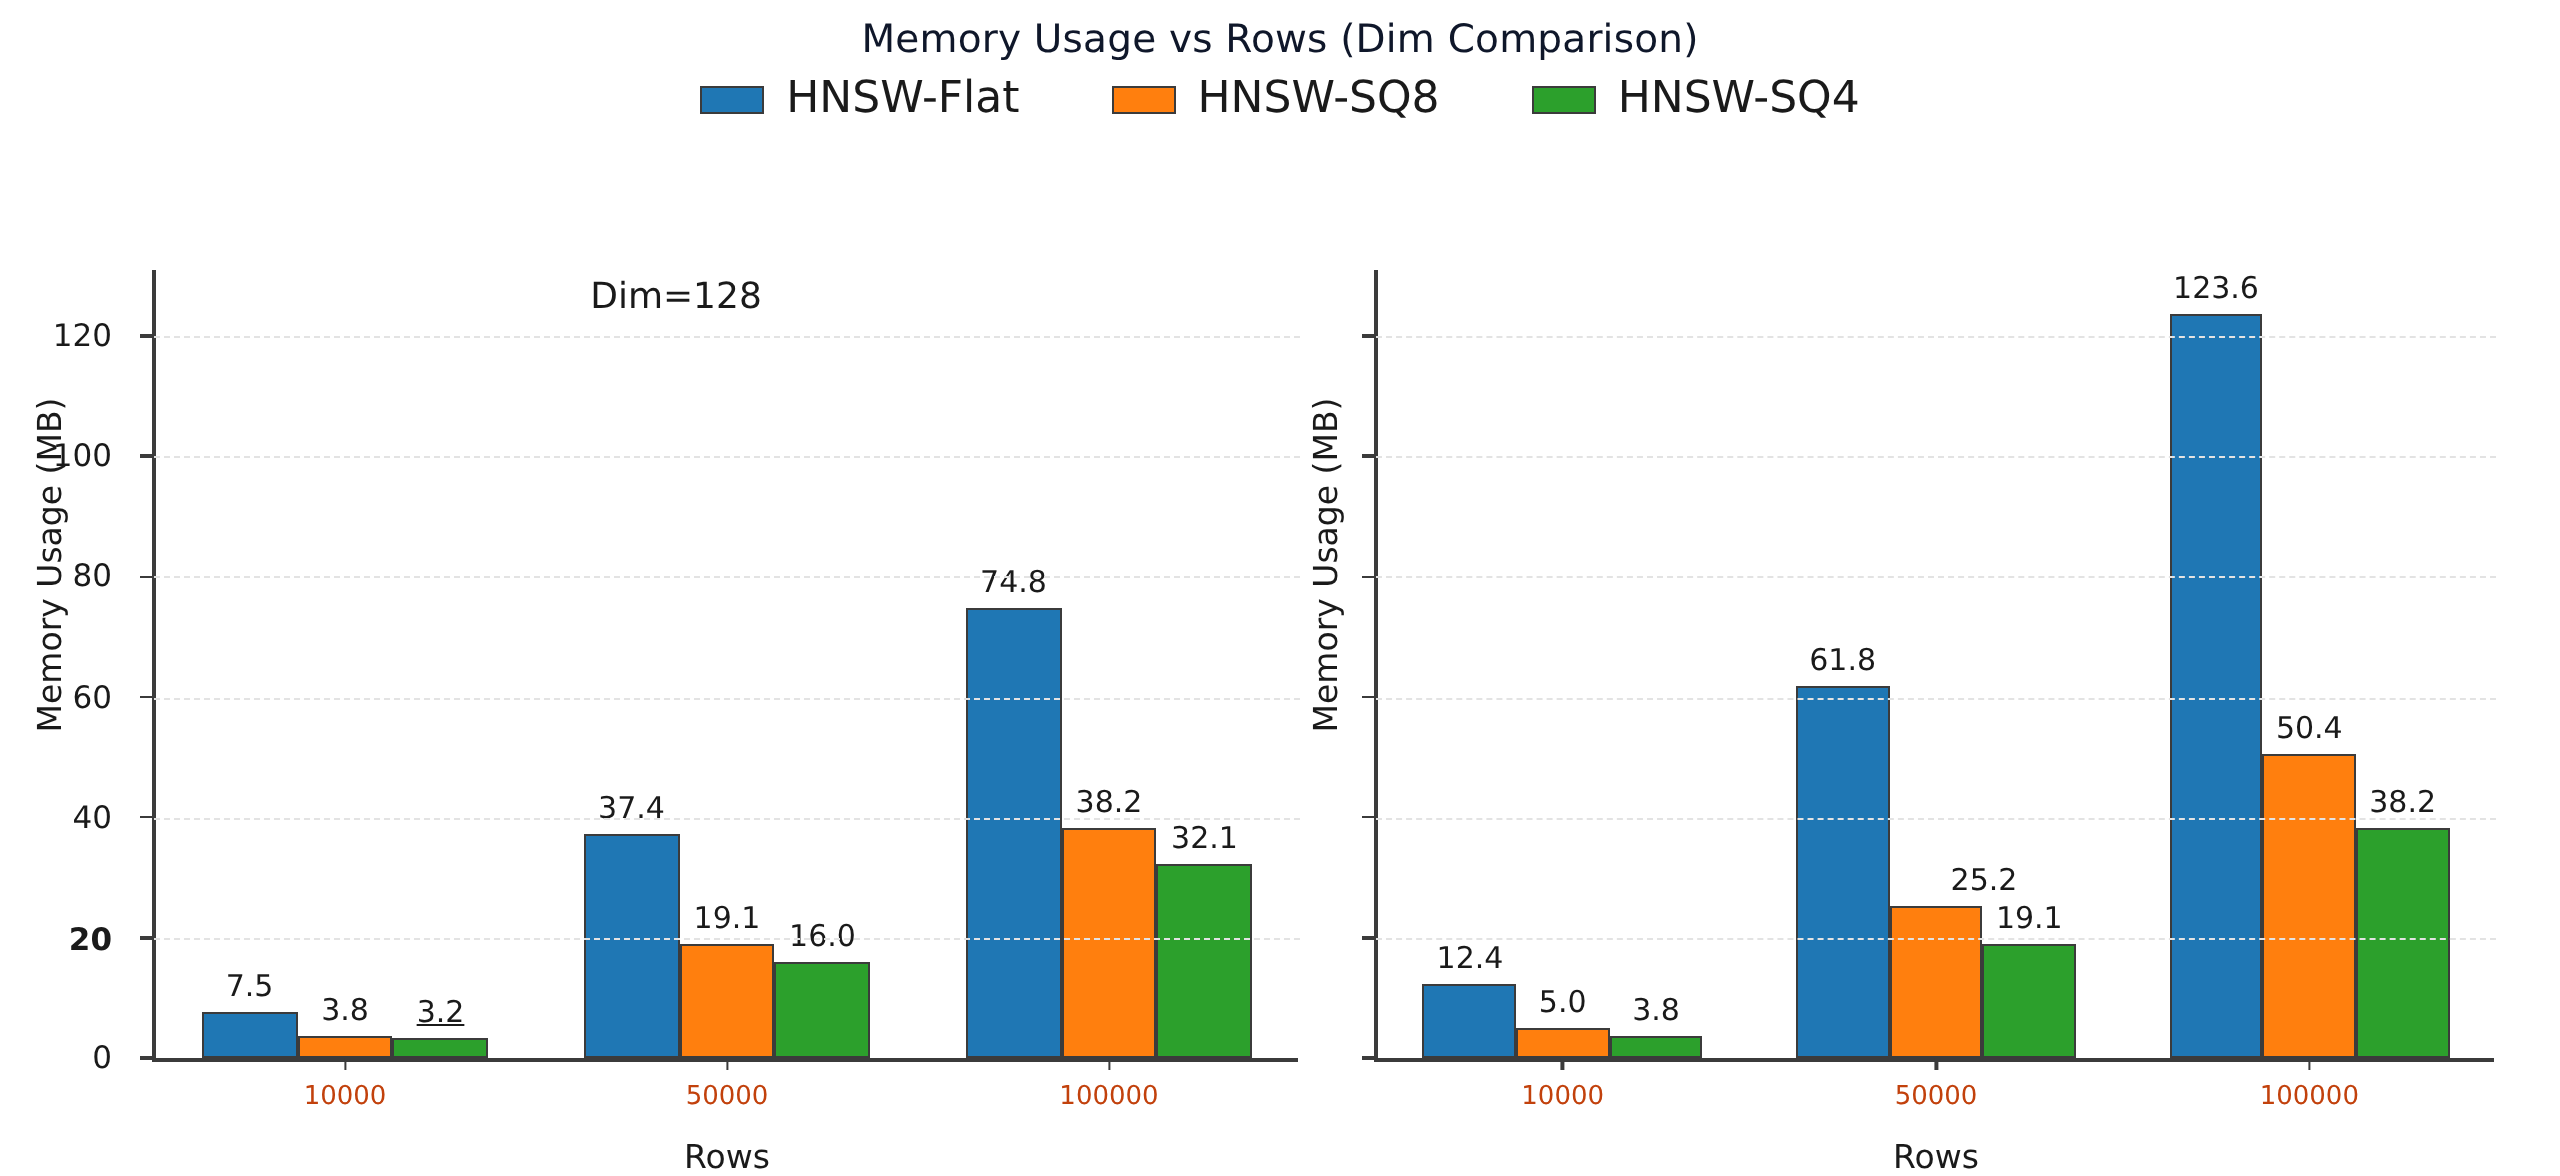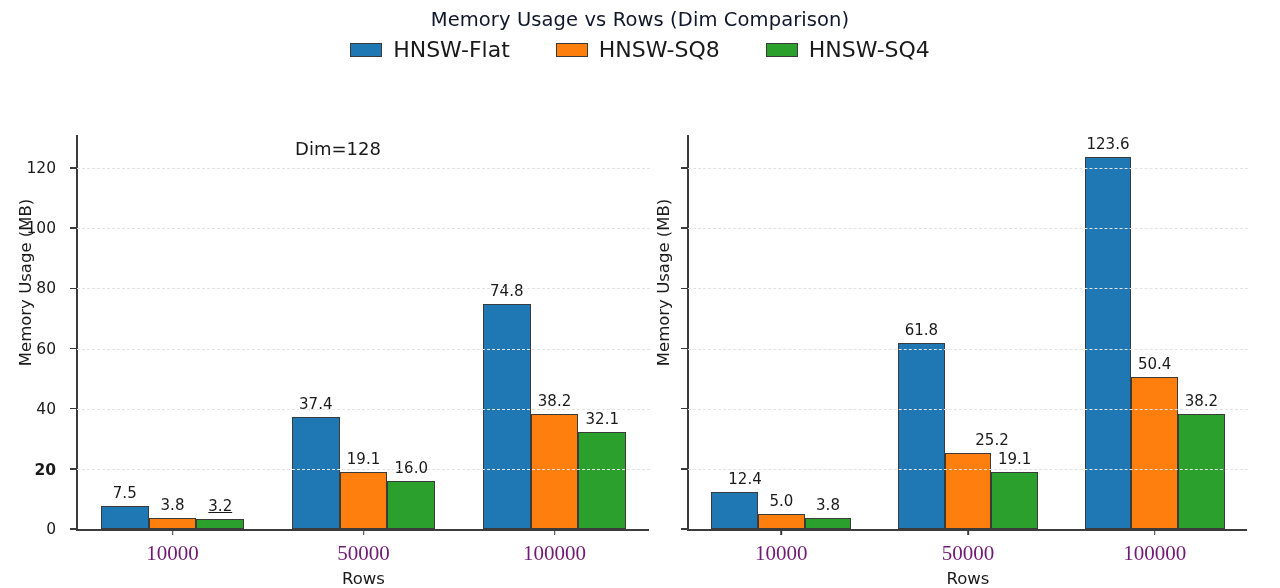--- a/index.html
+++ b/index.html
@@ -181,24 +181,23 @@
     top: 100%;
     width: 1.6px;
     height: 6px;
     background: #3b3b3b;
     transform: translateX(-50%);
   }
   .xtick-label {
     position: absolute;
     top: calc(100% + 12px);
     transform: translateX(-50%);
-    font-size: 21px;
-    color: #701a75;
+    font-size: 13px;
+    color: #c2410c;
     white-space: nowrap;
-    font-family: Liberation Serif, serif;
   }
   .xlabel {
     position: absolute;
     top: calc(100% + 40px);
     left: 0;
     width: 100%;
     text-align: center;
     font-size: 16.5px;
     color: #1a1a1a;
   }
@@ -281,21 +280,21 @@
       </div>
   </div>
 
   <div class="subplot right">
     <div class="ylabel">Memory Usage (MB)</div>
     <div class="axes">
       <div class="spine-left"></div>
       <div class="spine-bottom"></div>
       <div class="plot-area">
           <div class="bar" style="left: 23.3333px; width: 46.6667px; height: 37.2947px; background: rgb(31, 119, 180);"></div>
-          <div class="bar-value" style="left: 57px; top: 334.705px;">12.4</div>
+          <div class="bar-value" style="left: 47px; top: 334.705px;">12.4</div>
           <div class="bar" style="left: 70px; width: 46.6667px; height: 15.0382px; background: rgb(255, 127, 14);"></div>
           <div class="bar-value" style="left: 93.3333px; top: 356.962px;">5.0</div>
           <div class="bar" style="left: 116.667px; width: 46.6667px; height: 11.429px; background: rgb(44, 160, 44);"></div>
           <div class="bar-value" style="left: 140px; top: 360.571px;">3.8</div>
           <div class="bar" style="left: 210px; width: 46.6667px; height: 185.872px; background: rgb(31, 119, 180);"></div>
           <div class="bar-value" style="left: 233.333px; top: 186.128px;">61.8</div>
           <div class="bar" style="left: 256.667px; width: 46.6667px; height: 75.7924px; background: rgb(255, 127, 14);"></div>
           <div class="bar-value" style="left: 280px; top: 296.208px; margin-left: 24px;">25.2</div>
           <div class="bar" style="left: 303.333px; width: 46.6667px; height: 57.4458px; background: rgb(44, 160, 44);"></div>
           <div class="bar-value" style="left: 326.667px; top: 314.554px;">19.1</div>

